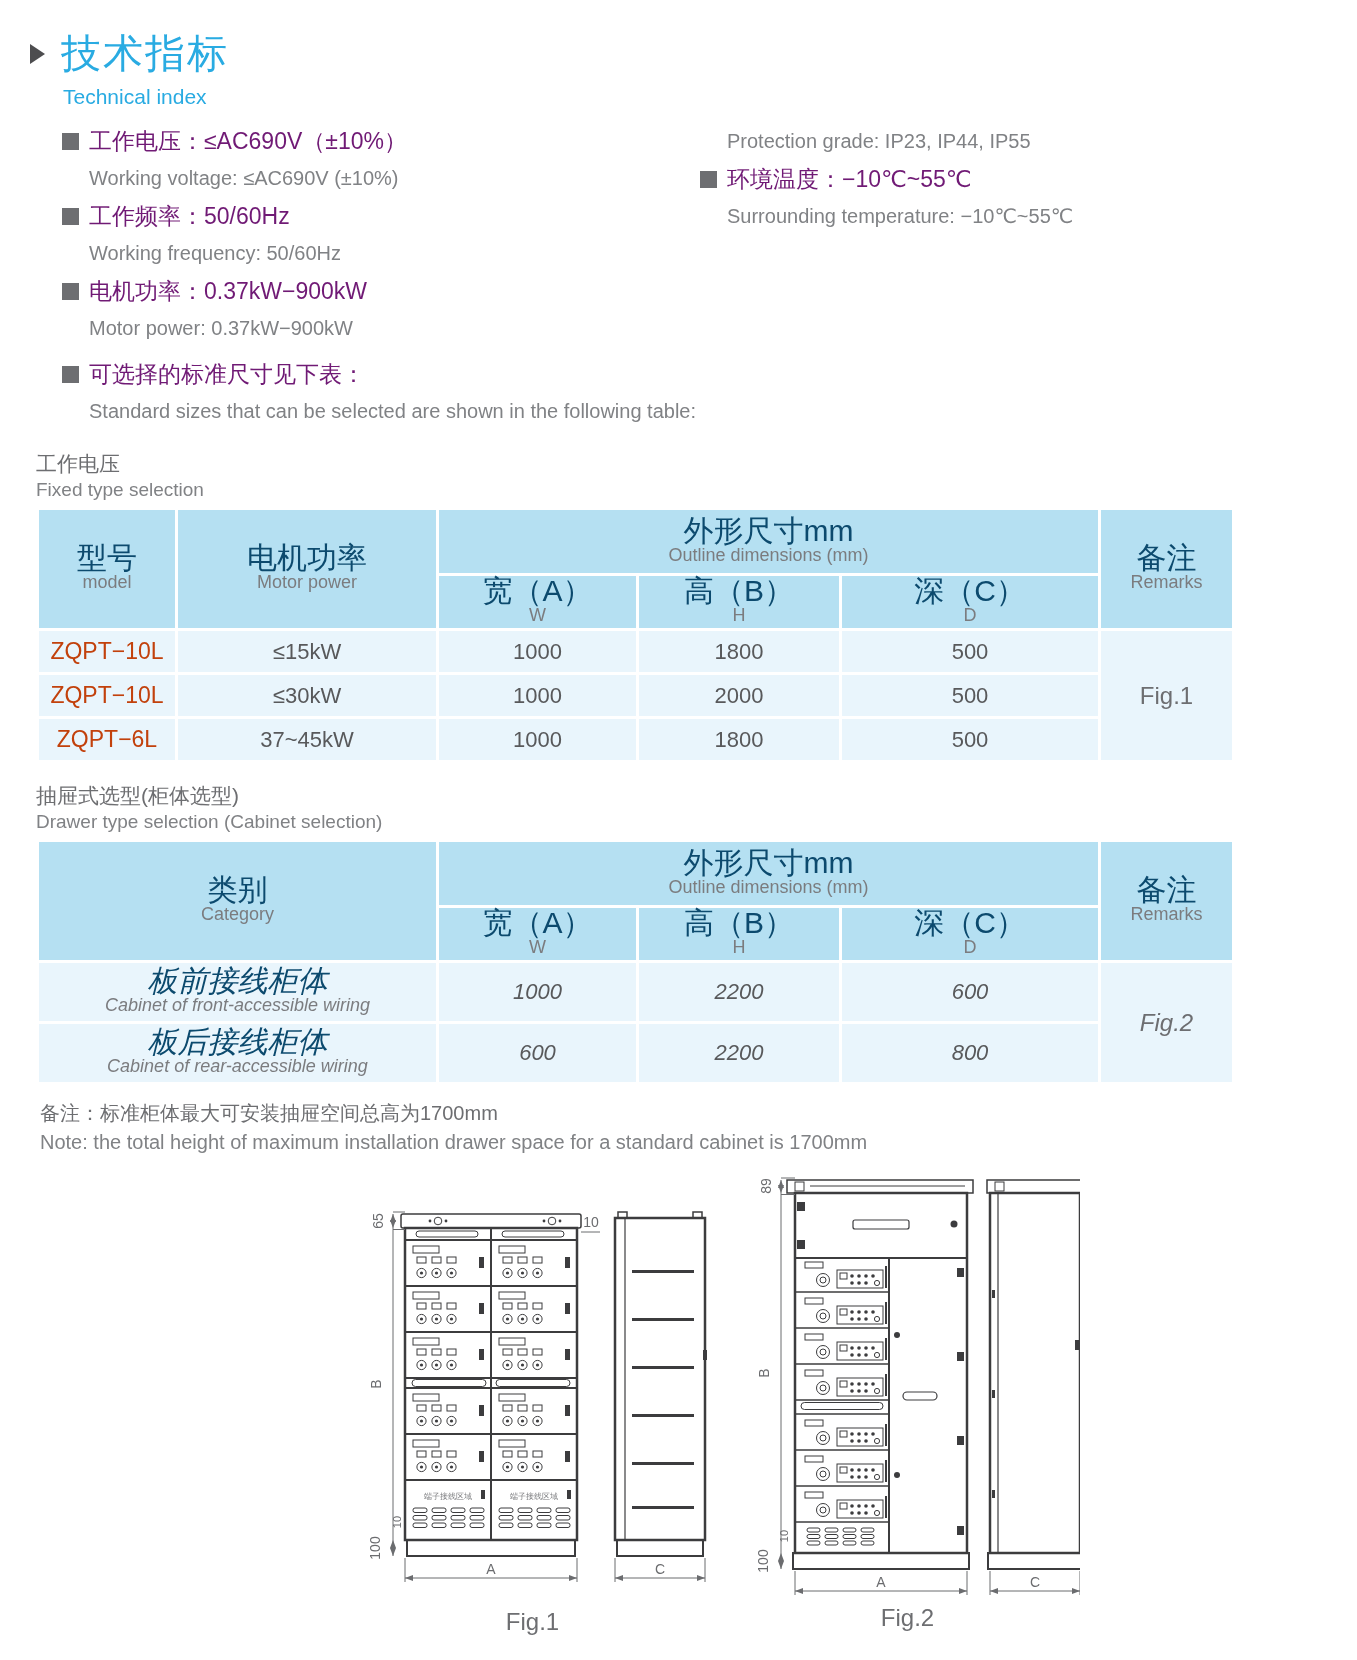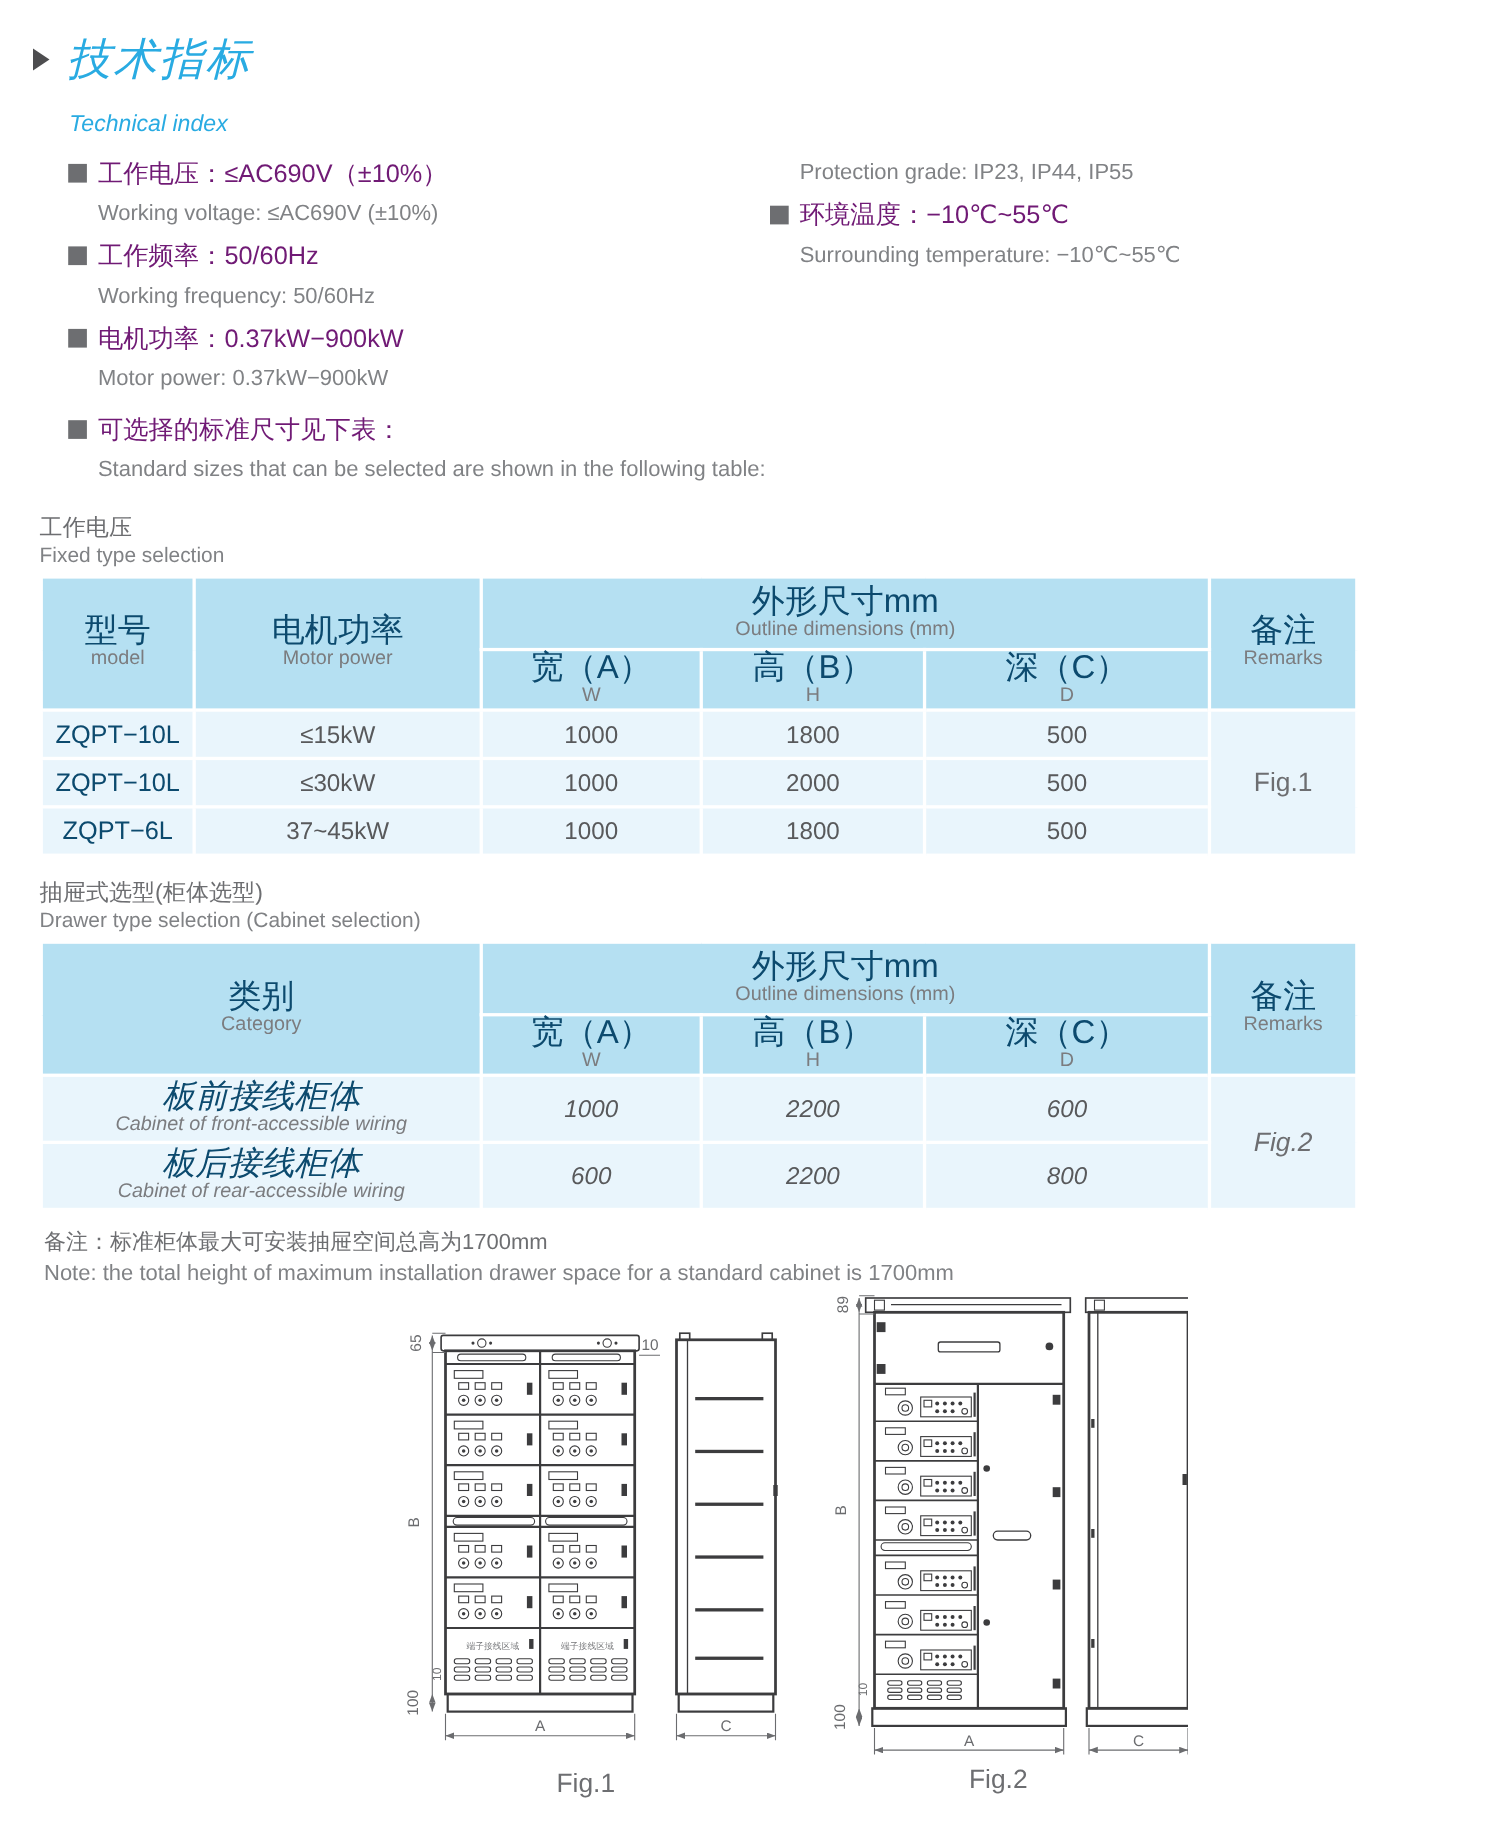--- a/index.html
+++ b/index.html
@@ -1,25 +1,25 @@
 <!DOCTYPE html>
 <html><head>
 <meta charset="utf-8">
 <style>
   html,body{margin:0;padding:0;background:#fff;}
   body{
     width:1357px;height:1660px;position:relative;overflow:hidden;
     font-family:"Liberation Sans","DejaVu Sans",sans-serif;color:#58595b;
   }
   
-  .header{padding:26px 0 0 30px;font-style:italic;}
+  .header{padding:26px 0 0 30px;}
   .title-row{display:flex;align-items:center;}
   .tri{width:0;height:0;border-left:15px solid #4d4d4f;border-top:10px solid transparent;border-bottom:10px solid transparent;margin-right:16px;}
   h1.title{margin:0;font-size:40px;font-weight:normal;color:#29abe2;letter-spacing:2px;}
-  .subtitle{margin:20px 0 0 33px;font-size:21px;color:#29abe2;}
+  .subtitle{margin:4px 0 0 33px;font-size:21px;color:#29abe2;}
   
   .specs{display:flex;margin:14px 0 0 62px;}
   .specs-col.left{width:638px;}
   .specs-col.right{flex:1;}
   .spec-item{margin-bottom:2px;}
   .spec-cn{font-size:23px;line-height:37px;color:#701a75;display:flex;align-items:center;}
   .bullet{display:inline-block;width:17px;height:17px;background:#6d6e71;margin-right:10px;flex:none;}
   .spec-en{font-size:20px;line-height:36px;color:#808285;padding-left:27px;}
   .spec-note{margin-top:10px;}
   
@@ -29,21 +29,21 @@
   
   table.spec-table{border-collapse:collapse;table-layout:fixed;width:1196px;margin-left:36px;}
   table.spec-table th,table.spec-table td{border:3px solid #fff;text-align:center;vertical-align:middle;padding:0;font-weight:normal;}
   table.spec-table thead th{background:#b5e0f2;}
   table.spec-table tbody td{background:#e9f5fc;}
   .hrow1{height:66px;} .hrow2{height:55px;}
   .t1 tbody tr{height:44px;} .t2 tbody tr{height:61px;font-style:italic;}
   .cn{font-size:30px;color:#0c4a6e;line-height:27px;text-align:center;}
   .en{font-size:18px;color:#7b7c7f;line-height:23px;}
   td .val{font-size:22px;color:#58595b;}
-  td .model{font-size:23px;color:#0c4a6e;}
+  td .model{font-size:23px;color:#c2410c;}
   td .fig{font-size:24px;color:#6d6e71;}
   
   .footnote{margin:14px 0 0 40px;}
   .footnote .fcn{font-size:20px;color:#6d6e71;line-height:28px;}
   .footnote .fen{font-size:20px;color:#808285;line-height:30px;}
   
   .figsvg{position:absolute;}
   #fig1-svg{left:360px;top:1200px;}
   #fig2-svg{left:735px;top:1140px;}
   .fig-caption{position:absolute;font-size:24px;color:#6d6e71;text-align:center;}

